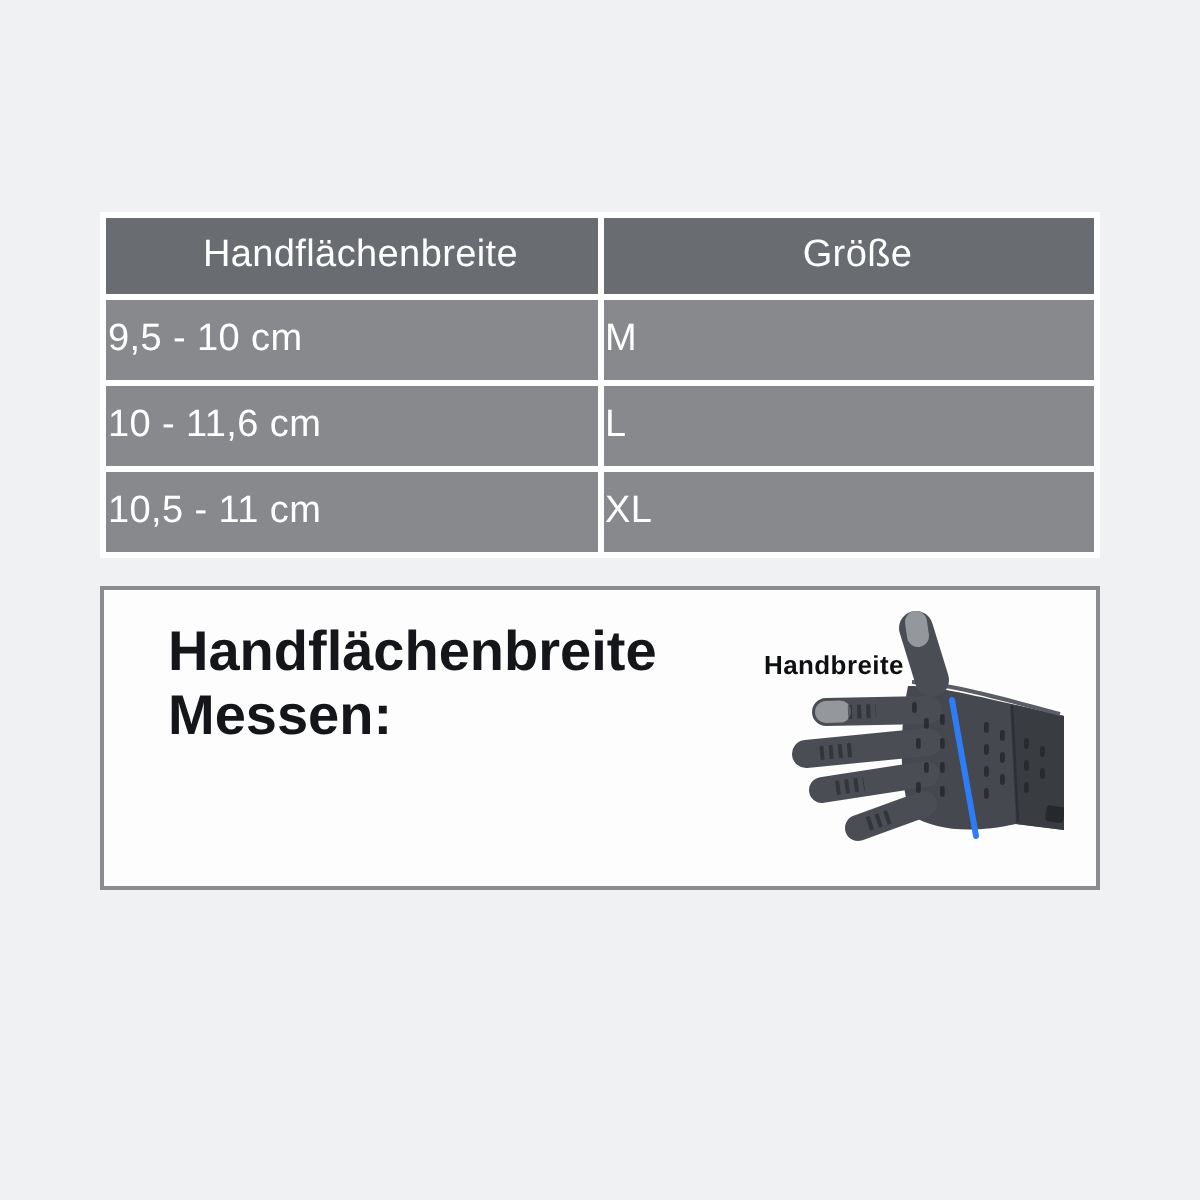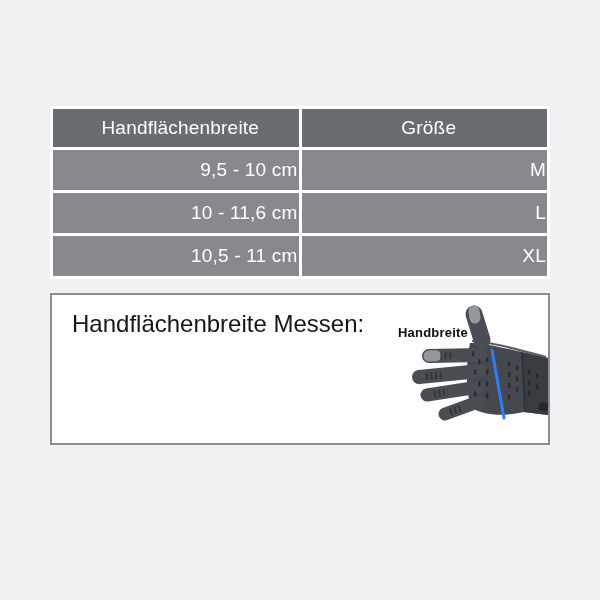--- a/index.html
+++ b/index.html
@@ -33,21 +33,21 @@
     font-weight: normal;
     text-align: center;
     letter-spacing: 0.2px;
     padding-left: 10px;
   }
   table.size-table td {
     height: 38px;
     background: var(--table-row-bg, #87898d);
     color: var(--table-text, #ffffff);
     font-size: 19px;
-    text-align: right;
+    text-align: left;
     letter-spacing: 0.2px;
   }
   .size-note {
     margin: 13px 0 0 4px;
     width: 468px;
     font-size: 15px;
     line-height: 21px;
     color: var(--note-text, #54585e);
   }
   .measure-box {
@@ -59,34 +59,34 @@
     background: var(--box-bg, #fdfdfe);
     overflow: hidden;
   }
   .measure-text {
     position: absolute;
     left: 20px;
     top: 15px;
     width: 312px;
   }
   .measure-title {
-    margin: 0 0 12px 0;
-    font-size: 24px;
-    font-weight: normal;
+    margin: 0 0 12px 12px;
+    font-size: 28px;
+    font-weight: bold;
     color: var(--title-text, #141619);
   }
   .measure-body {
     margin: 0;
     font-size: 15.5px;
     line-height: 20px;
     color: var(--body-text, #5a5f65);
   }
   .glove-figure {
     position: absolute;
-    right: 0;
+    right: 16px;
     top: 0;
     width: 152px;
     height: 148px;
   }
   .glove-label {
     position: absolute;
     left: 2px;
     top: 30px;
     font-size: 13px;
     font-weight: bold;

